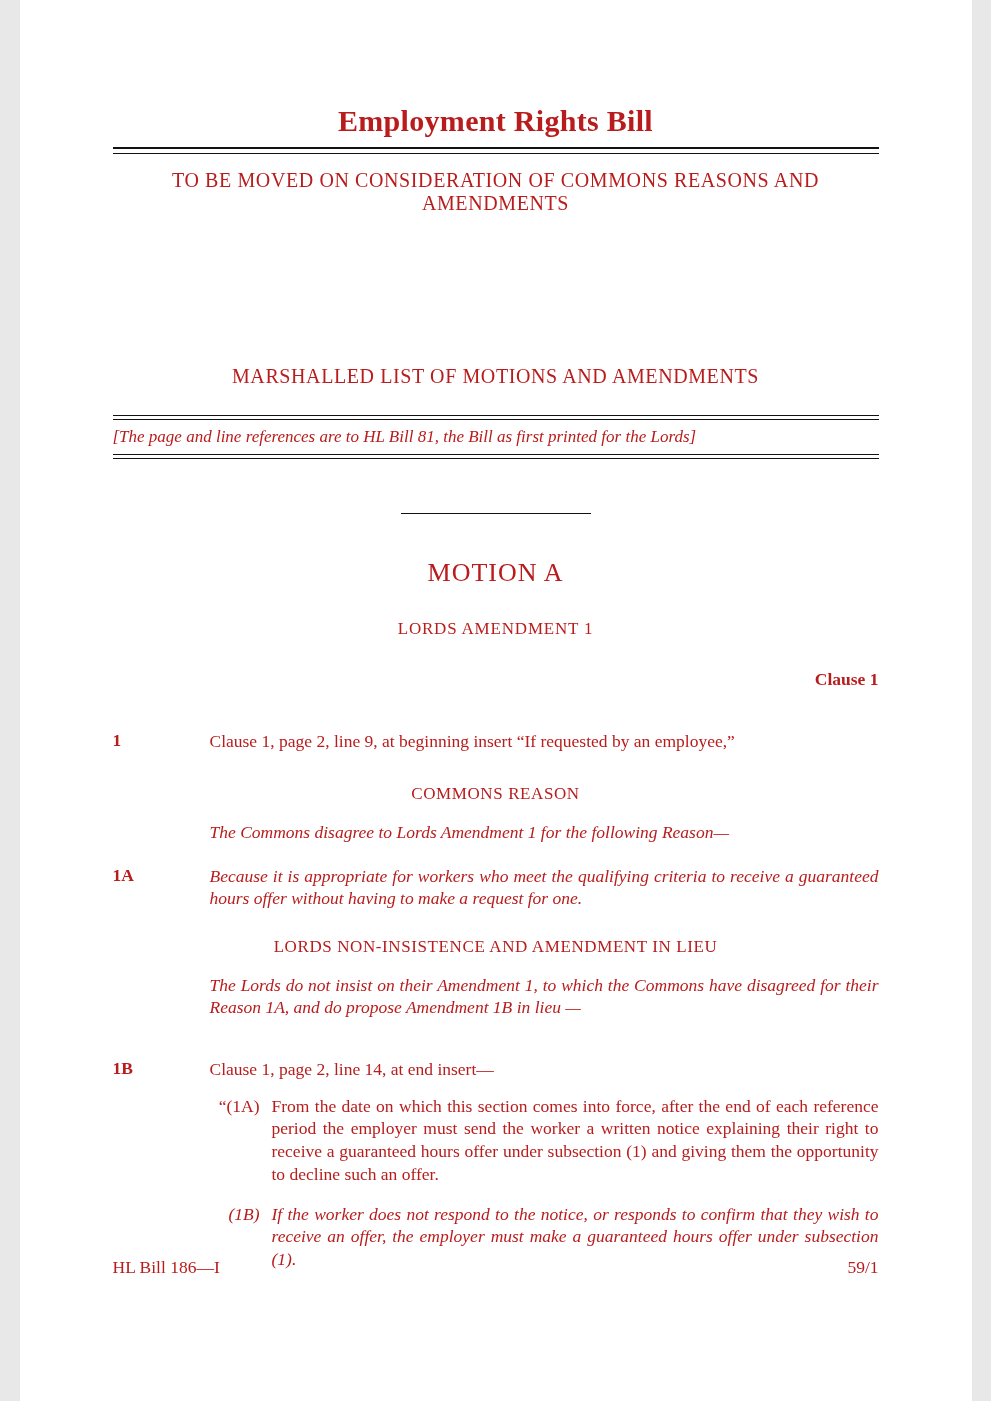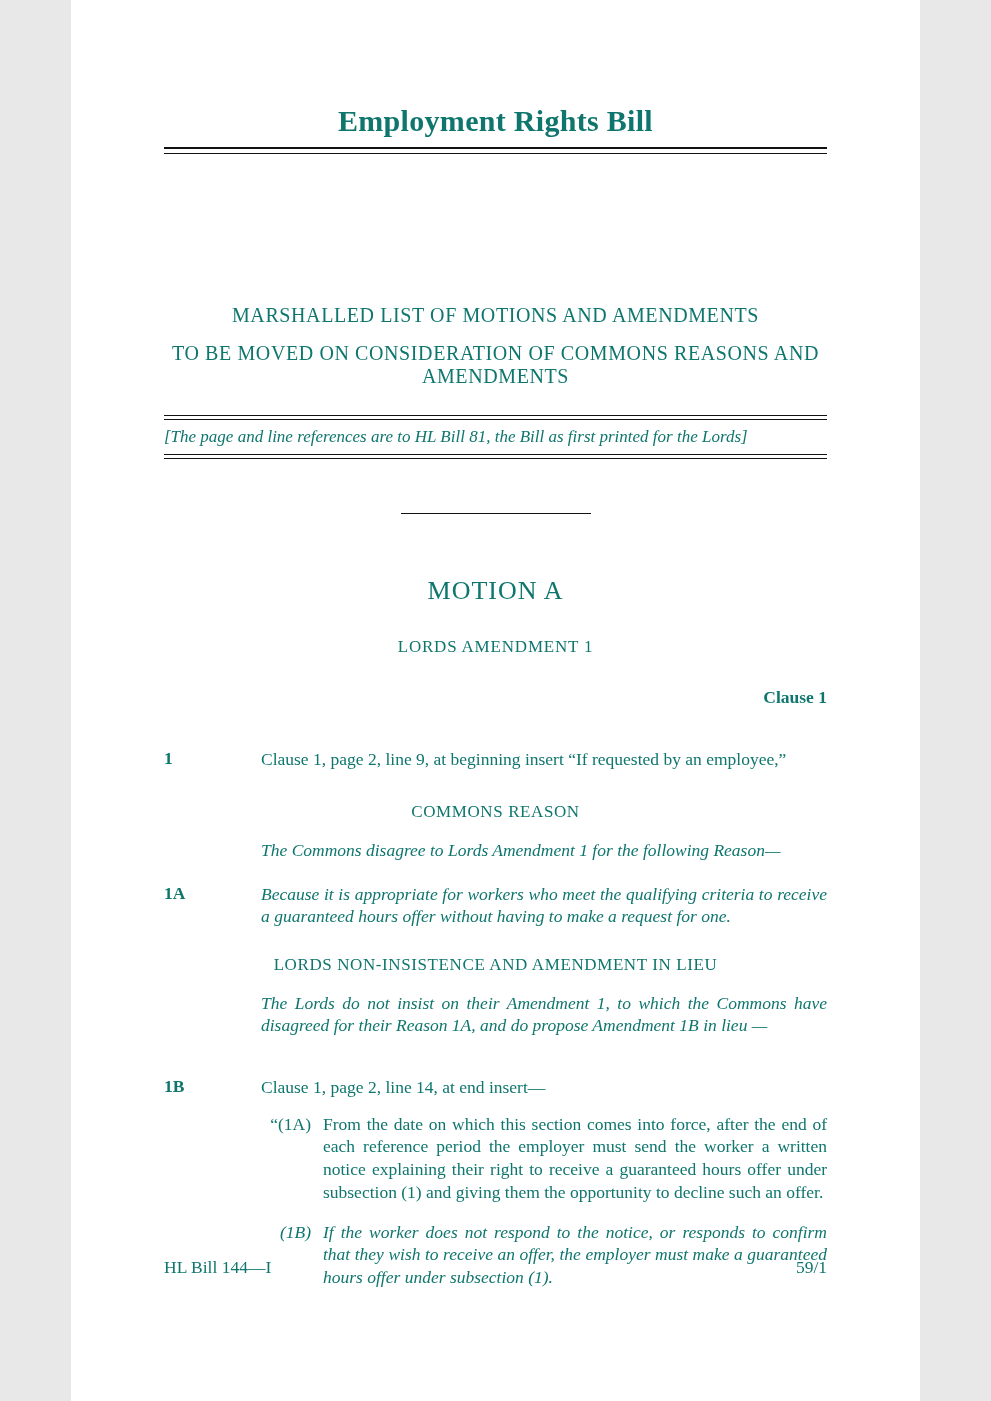--- a/index.html
+++ b/index.html
@@ -1,24 +1,24 @@
 <!DOCTYPE html>
 <html><head>
 <meta charset="utf-8">
 <style>
   * { box-sizing: border-box; }
   html, body { margin: 0; padding: 0; background: #e8e8e8; }
   .page {
     position: relative;
-    width: 849px;
+    width: 952px;
     height: 1401px;
     margin: 0 auto;
     background: #ffffff;
     font-family: "Liberation Serif", "DejaVu Serif", serif;
-    color: #0f766e;
+    color: #b91c1c;
     overflow: hidden;
   }
   .content { padding: 0 93px; }
 
   .doc-title {
     margin-top: 104px;
     text-align: center;
     font-size: 30px;
     font-weight: bold;
     letter-spacing: 0.3px;
@@ -53,21 +53,21 @@
   }
   .note-rule-bottom { margin-top: 7px; }
 
   .section-divider {
     margin: 54px auto 0 auto;
     width: 190px;
     border-top: 1.5px solid #111;
   }
 
   .motion-title {
-    margin-top: 62px;
+    margin-top: 44px;
     text-align: center;
     font-size: 26px;
     letter-spacing: 1px;
     font-weight: normal;
   }
   .motion-subtitle {
     margin-top: 31px;
     text-align: center;
     font-size: 17px;
     letter-spacing: 0.8px;
@@ -145,22 +145,22 @@
 </style>
 </head>
 <body>
 
 <div class="page">
   <div class="content">
 
     <div class="doc-title">Employment Rights Bill</div>
     <div class="title-rule"></div>
 
+    <div class="caps-heading consideration-heading">TO BE MOVED ON CONSIDERATION OF COMMONS REASONS AND AMENDMENTS</div>
     <div class="caps-heading marshalled-heading">MARSHALLED LIST OF MOTIONS AND AMENDMENTS</div>
-    <div class="caps-heading consideration-heading">TO BE MOVED ON CONSIDERATION OF COMMONS REASONS AND AMENDMENTS</div>
 
     <div class="rule-double-thin note-rule-top"></div>
     <div class="reference-note">[The page and line references are to HL Bill 81, the Bill as first printed for the Lords]</div>
     <div class="rule-double-thin note-rule-bottom"></div>
 
     <div class="section-divider"></div>
 
     <div class="motion-title">MOTION A</div>
     <div class="motion-subtitle">LORDS AMENDMENT 1</div>
     <div class="clause-heading">Clause 1</div>
@@ -196,16 +196,16 @@
         <div class="subsection subsection-b">
           <div class="subsection-label">(1B)</div>
           <div class="subsection-text">If the worker does not respond to the notice, or responds to confirm that they wish to receive an offer, the employer must make a guaranteed hours offer under subsection (1).</div>
         </div>
       </div>
     </div>
 
   </div>
 
   <div class="footer">
-    <div>HL Bill 144—I</div>
+    <div>HL Bill 186—I</div>
     <div>59/1</div>
   </div>
 </div>
 
 </body></html>

